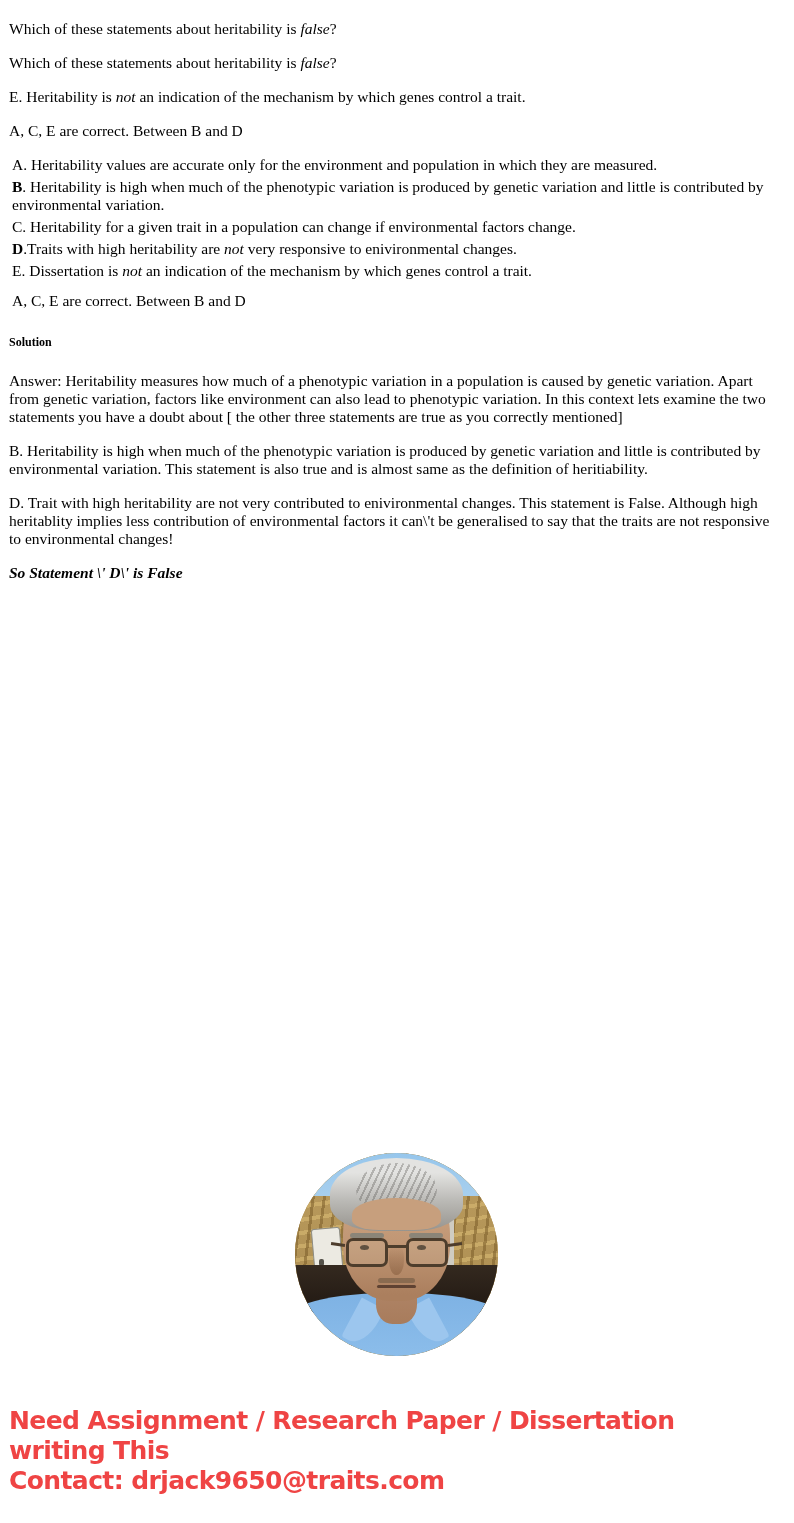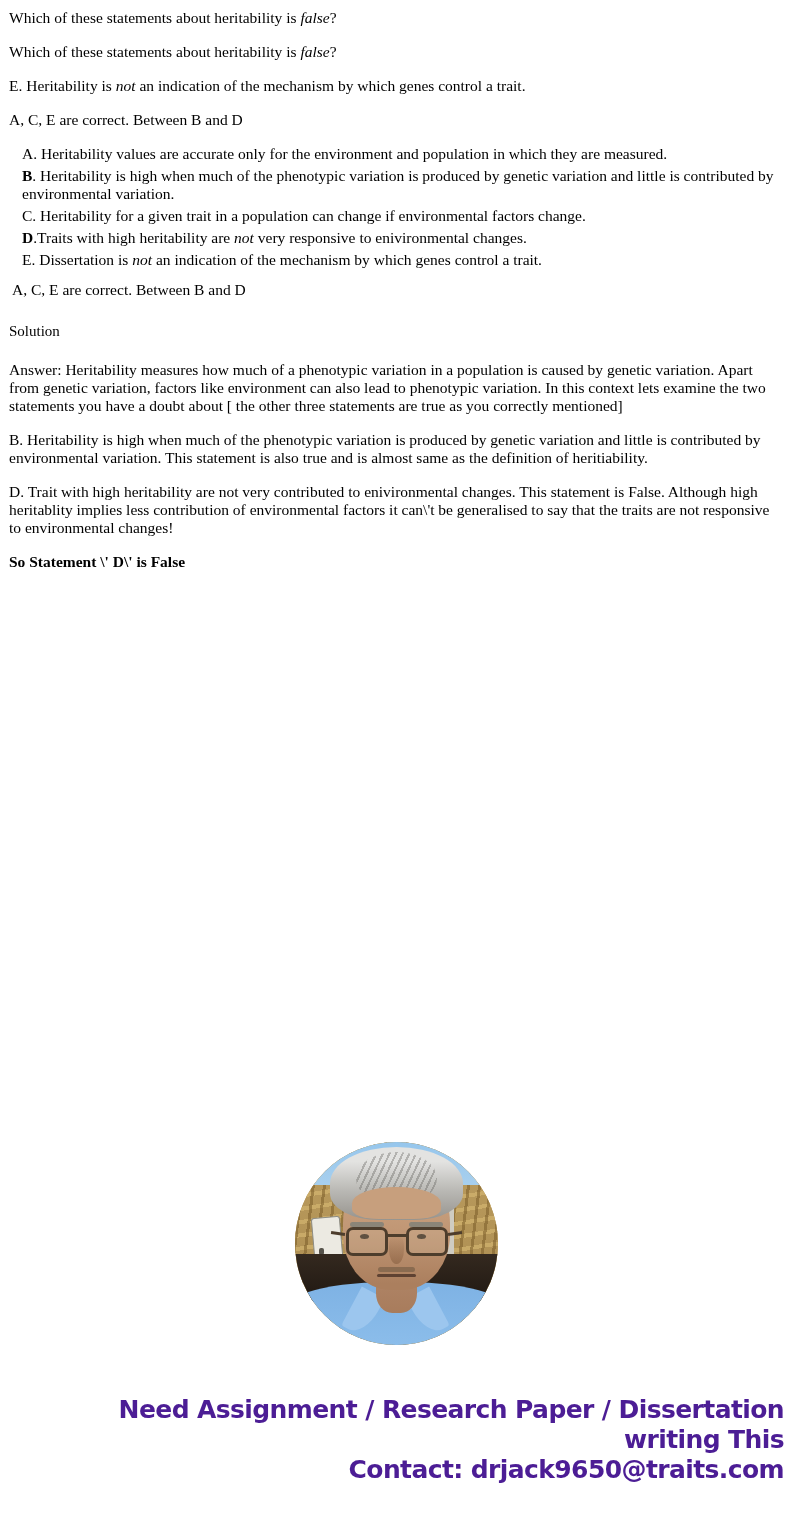--- a/index.html
+++ b/index.html
@@ -5,41 +5,41 @@
   html, body {
     margin: 0; padding: 0;
     background: #ffffff;
     width: 794px; height: 1523px;
     overflow: hidden;
   }
   .doc {
     width: 794px; height: 1337px;
     position: relative;
     box-sizing: border-box;
-    padding: 9px 10px 0 9px;
+    padding: 20px 10px 0 9px;
     font-family: "Liberation Serif", serif;
     font-size: 15.5px;
     line-height: 18px;
     color: #000000;
   }
   .para { margin: 0 0 16px 0; }
   .para i { font-style: italic; }
-  .options { margin: 4px 0 0 13px; }
+  .options { margin: 4px 0 0 3px; }
   .option-row { margin: 0 0 4px 0; }
   .option-row .bold-label { font-weight: bold; }
   .conclusion-2 { margin: 12px 0 0 3px; }
   .solution-heading {
-    font-size: 15px; line-height: 20px;
-    font-weight: normal;
+    font-size: 12px; line-height: 20px;
+    font-weight: bold;
     margin: 22px 0 0 0;
   }
   .solution-para { margin: 20px 0 0 0; }
   .solution-para + .solution-para { margin-top: 16px; }
   .bold-inline { font-weight: normal; }
-  .verdict { font-weight: bold; margin-top: 16px; }
+  .verdict { font-weight: bold; margin-top: 16px; font-style: italic; }
 
   
   .avatar-wrap {
     width: 203px; height: 203px;
     margin: 571px auto 0;
     position: relative;
   }
   .avatar {
     width: 203px; height: 203px;
     border-radius: 50%;
@@ -170,27 +170,27 @@
   }
   .av-mouth {
     left: 40.5%; top: 65%; width: 19%; height: 3px;
     background: #5f4232;
     border-radius: 2px;
   }
 
   
   .footer {
     margin-top: 50px;
-    text-align: right;
+    text-align: left;
     font-family: "DejaVu Sans", sans-serif;
     font-weight: bold;
     font-size: 25px;
     line-height: 30px;
     letter-spacing: -0.6px;
-    color: #4c1d95;
+    color: #ef4444;
   }
   .footer div { white-space: nowrap; }
 </style>
 </head>
 <body>
 
 <div class="doc">
 
   <p class="para"><span>Which of these statements about heritability is </span><i>false</i><span>?</span></p>
 

